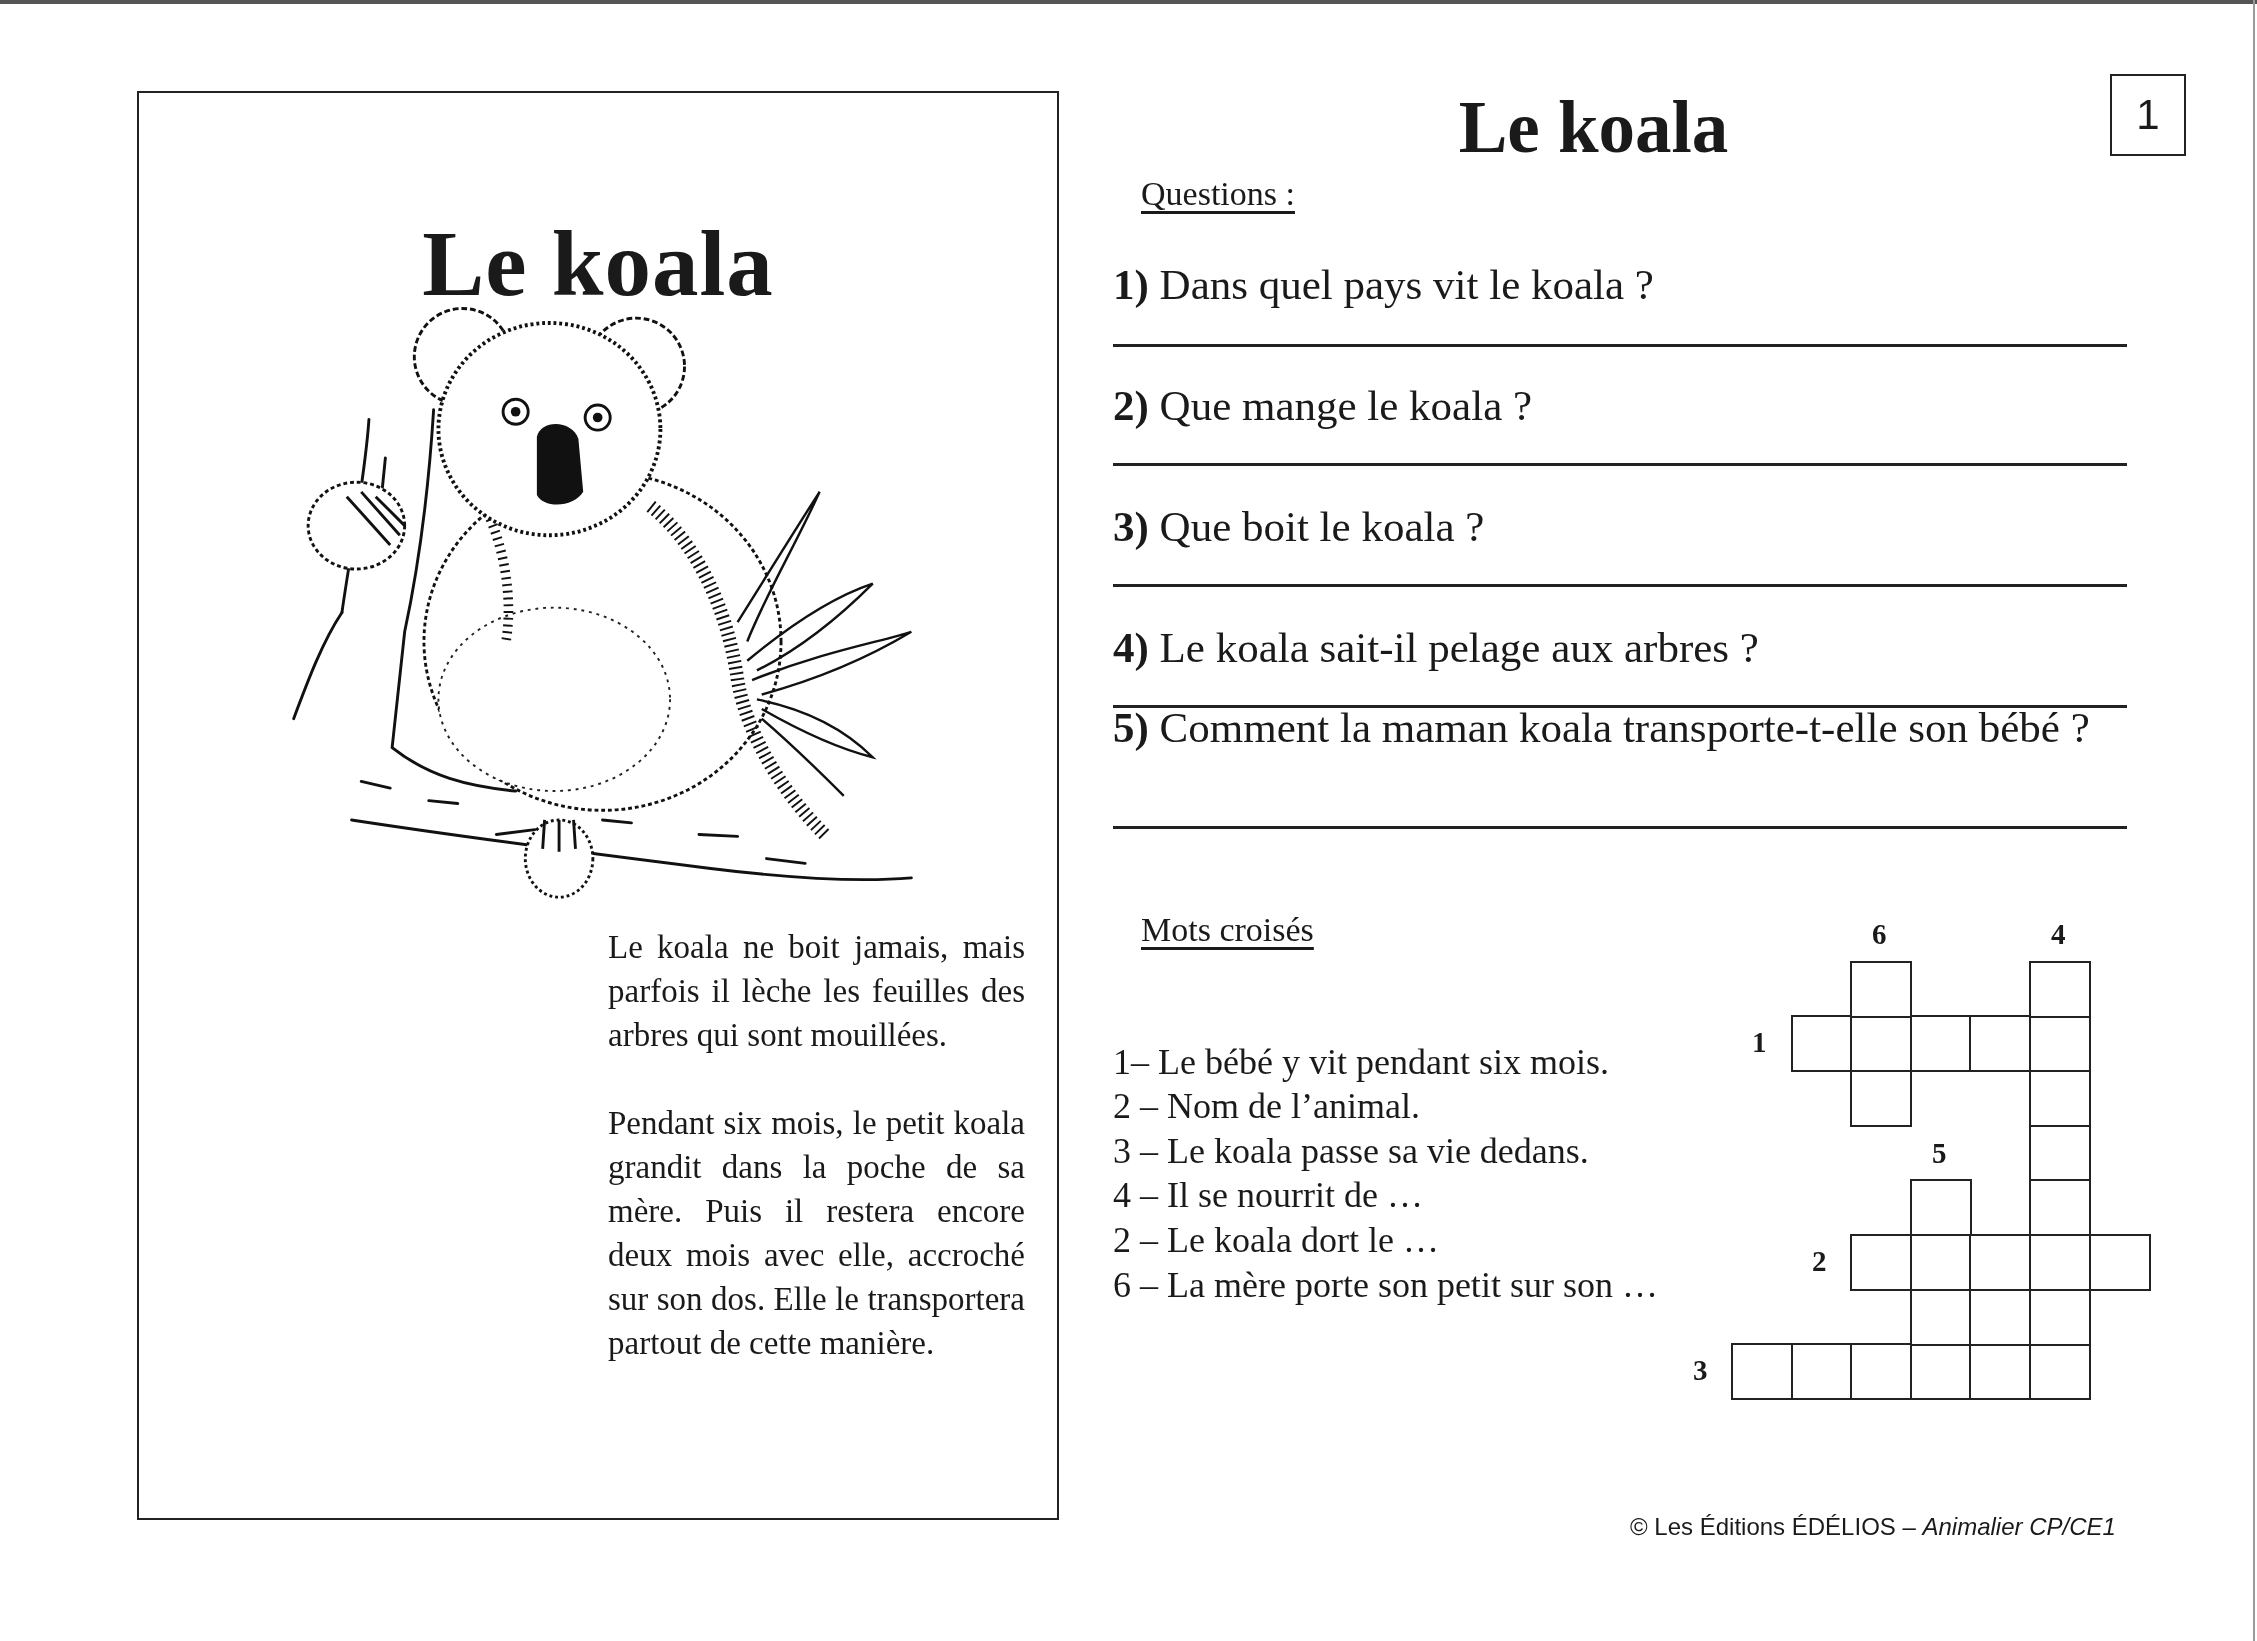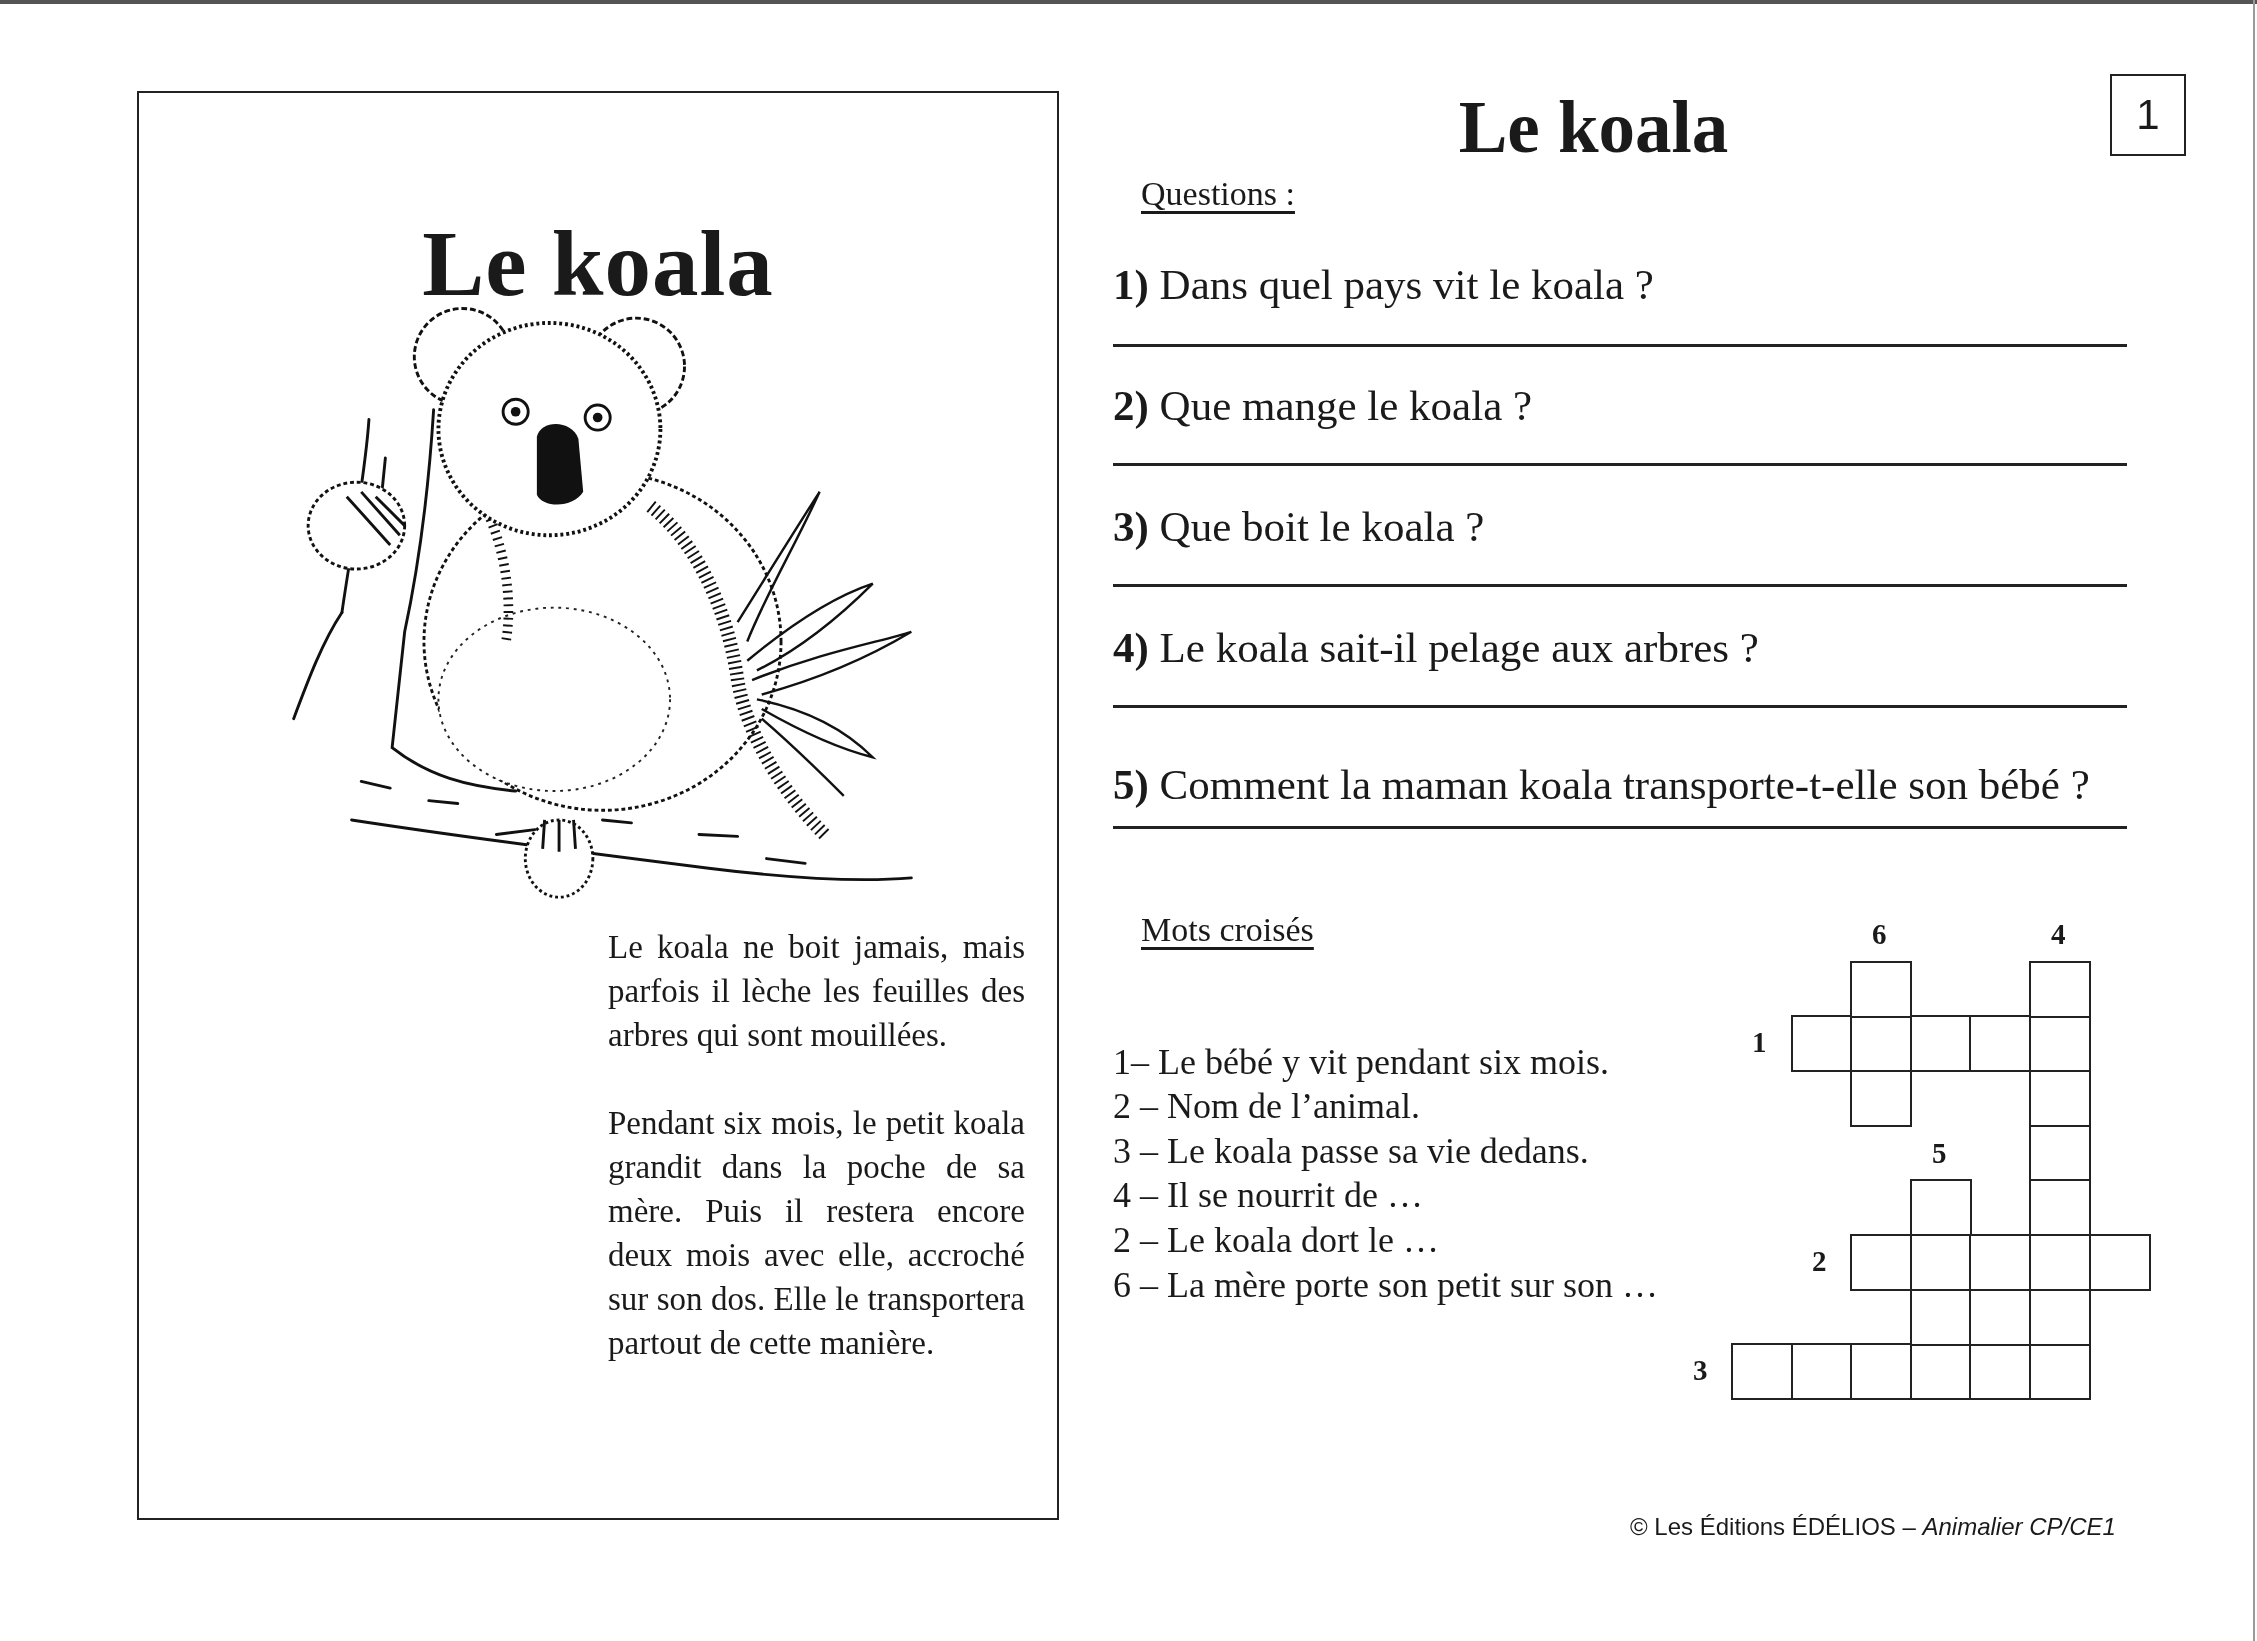--- a/index.html
+++ b/index.html
@@ -110,21 +110,21 @@
 
 <div class="q" style="top:384px;text-align:center;"><b>2)</b><span> Que mange le koala ?</span></div>
 <div class="answer-line" style="top:463px;"></div>
 
 <div class="q" style="top:505px;"><b>3)</b><span> Que boit le koala ?</span></div>
 <div class="answer-line" style="top:584px;"></div>
 
 <div class="q" style="top:626px;"><b>4)</b><span> Le koala sait-il pelage aux arbres ?</span></div>
 <div class="answer-line" style="top:705px;"></div>
 
-<div class="q" style="top:763px;"><b>5)</b><span> Comment la maman koala transporte-t-elle son bébé ?</span></div>
+<div class="q" style="top:706px;"><b>5)</b><span> Comment la maman koala transporte-t-elle son bébé ?</span></div>
 <div class="answer-line" style="top:826px;"></div>
 
 <div class="section-h" style="top:911px;text-align:right;">Mots croisés</div>
 
 <div class="clue" style="top:1044px;">1– Le bébé y vit pendant six mois.</div>
 <div class="clue" style="top:1088px;">2 – Nom de l’animal.</div>
 <div class="clue" style="top:1133px;">3 – Le koala passe sa vie dedans.</div>
 <div class="clue" style="top:1177px;">4 – Il se nourrit de …</div>
 <div class="clue" style="top:1222px;">2 – Le koala dort le …</div>
 <div class="clue" style="top:1267px;">6 – La mère porte son petit sur son …</div>

